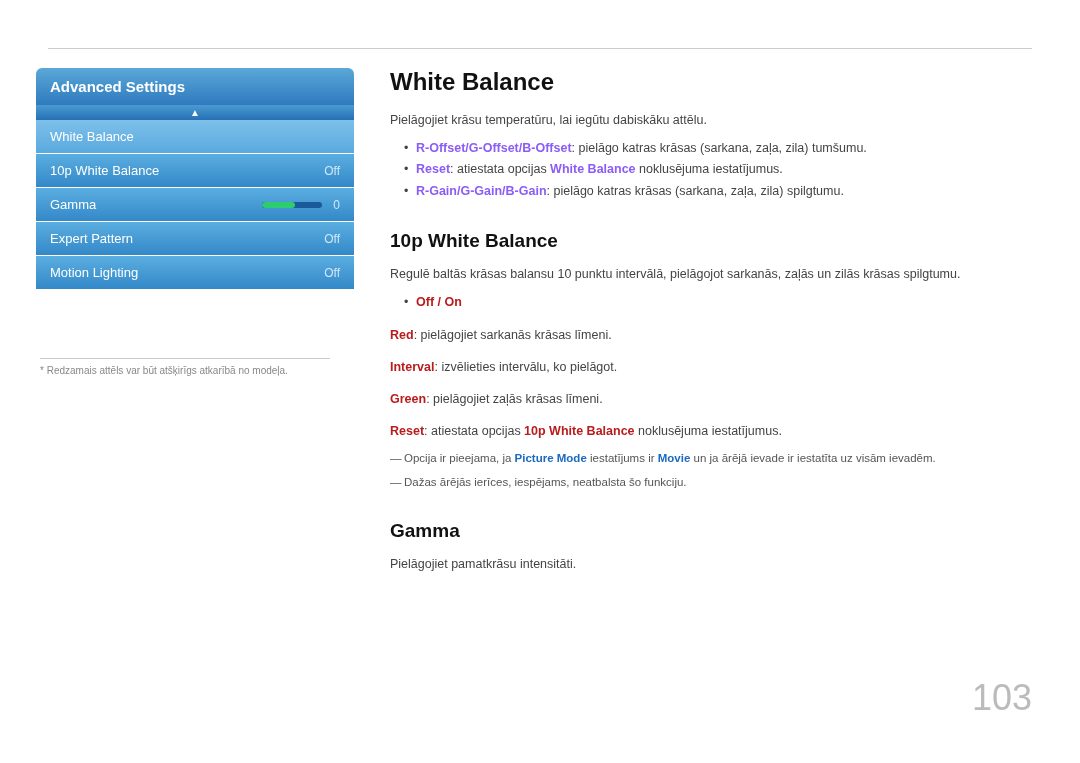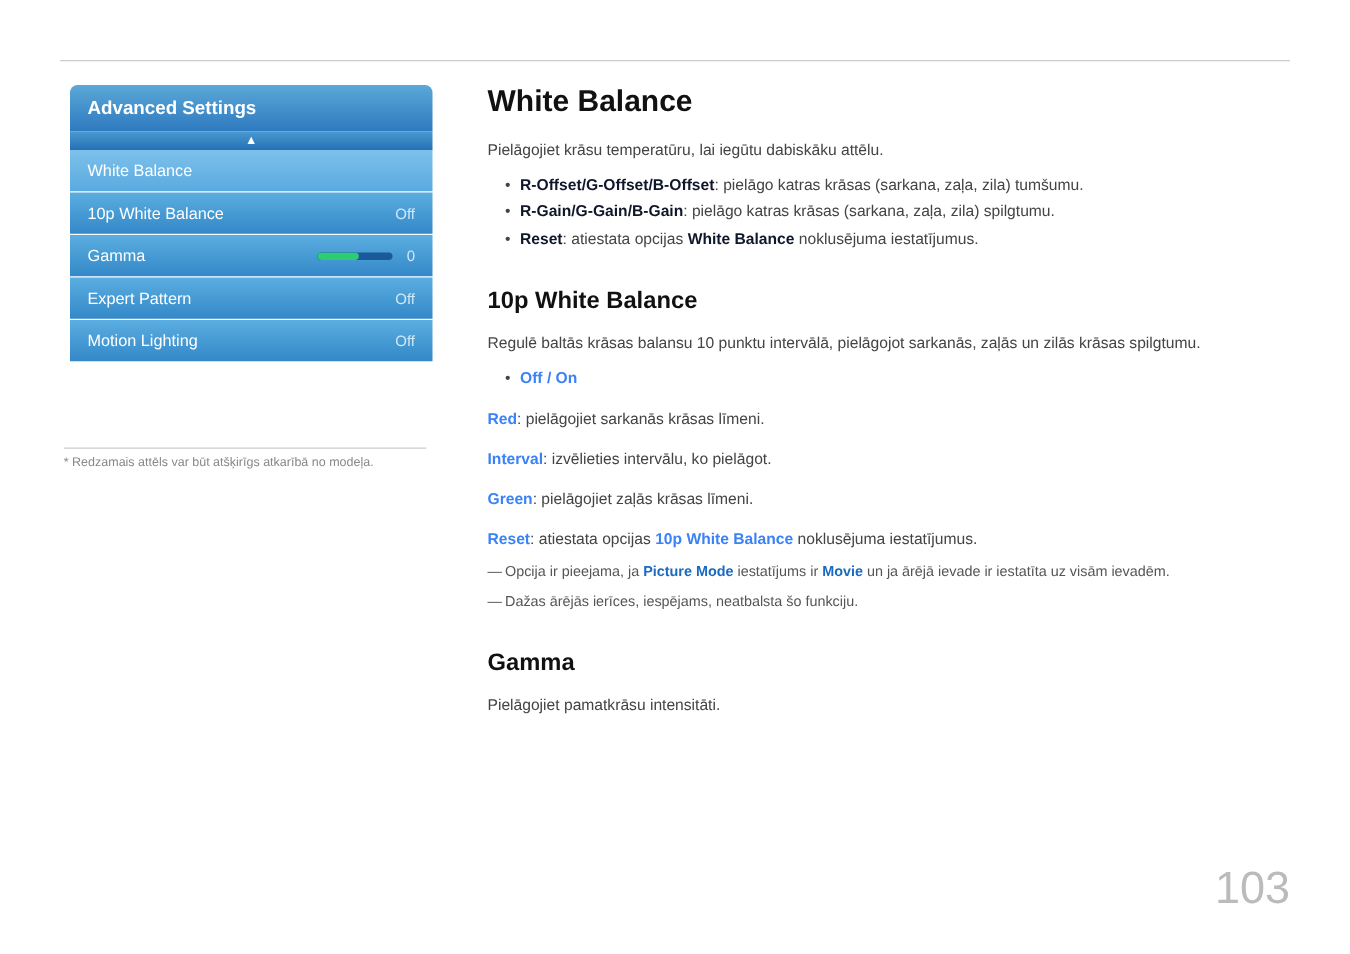--- a/index.html
+++ b/index.html
@@ -21,22 +21,22 @@
       left: 48px;
       right: 48px;
       height: 1px;
       background: #cccccc;
     }
 
     
     .sidebar {
       position: absolute;
       top: 68px;
-      left: 56px;
-      width: 290px;
+      left: 36px;
+      width: 318px;
     }
 
     .sidebar-header {
       background: linear-gradient(180deg, #5ba8d8 0%, #2e7abf 100%);
       border-radius: 6px 6px 0 0;
       padding: 10px 14px;
       color: #ffffff;
       font-size: 15px;
       font-weight: bold;
     }
@@ -108,21 +108,21 @@
       color: #d0e8f8;
       font-size: 12px;
       min-width: 12px;
       text-align: right;
     }
 
     
     .footnote {
       position: absolute;
       top: 358px;
-      left: 51px;
+      left: 40px;
       width: 290px;
       font-size: 10px;
       color: #888;
       border-top: 1px solid #ccc;
       padding-top: 6px;
     }
 
     
     .main-content {
       position: absolute;
@@ -169,26 +169,26 @@
 
     .bullet-list li::before {
       content: "•";
       position: absolute;
       left: 0;
       color: #444;
     }
 
     .bold-link {
       font-weight: bold;
-      color: #0f172a;
+      color: #8b5cf6;
     }
 
     .bold-orange {
       font-weight: bold;
-      color: #3b82f6;
+      color: #b91c1c;
     }
 
     .bold-blue {
       font-weight: bold;
       color: #1a6abf;
     }
 
     .note-line {
       font-size: 11.5px;
       color: #555;
@@ -200,21 +200,21 @@
 
     .note-line::before {
       content: "—";
       position: absolute;
       left: 0;
     }
 
     
     .page-number {
       position: absolute;
-      bottom: 32px;
+      bottom: 44px;
       right: 48px;
       font-size: 36px;
       color: #bbb;
       font-weight: 300;
     }
   </style>
 </head>
 <body>
 
 <div class="top-line"></div>
@@ -259,24 +259,24 @@
 
   <h1 class="section-title">White Balance</h1>
 
   <p class="body-text">Pielāgojiet krāsu temperatūru, lai iegūtu dabiskāku attēlu.</p>
 
   <ul class="bullet-list">
     <li>
       <span class="bold-link">R-Offset/G-Offset/B-Offset</span><span>: pielāgo katras krāsas (sarkana, zaļa, zila) tumšumu.</span>
     </li>
     <li>
-      <span class="bold-link">R-Gain/G-Gain/B-Gain</span><span>: pielāgo katras krāsas (sarkana, zaļa, zila) spilgtumu.</span>
+      <span class="bold-link">Reset</span><span>: atiestata opcijas </span><span class="bold-link">White Balance</span><span> noklusējuma iestatījumus.</span>
     </li>
     <li>
-      <span class="bold-link">Reset</span><span>: atiestata opcijas </span><span class="bold-link">White Balance</span><span> noklusējuma iestatījumus.</span>
+      <span class="bold-link">R-Gain/G-Gain/B-Gain</span><span>: pielāgo katras krāsas (sarkana, zaļa, zila) spilgtumu.</span>
     </li>
   </ul>
 
   <h2 class="section-subtitle">10p White Balance</h2>
 
   <p class="body-text">Regulē baltās krāsas balansu 10 punktu intervālā, pielāgojot sarkanās, zaļās un zilās krāsas spilgtumu.</p>
 
   <ul class="bullet-list">
     <li>
       <span class="bold-orange">Off / On</span>

